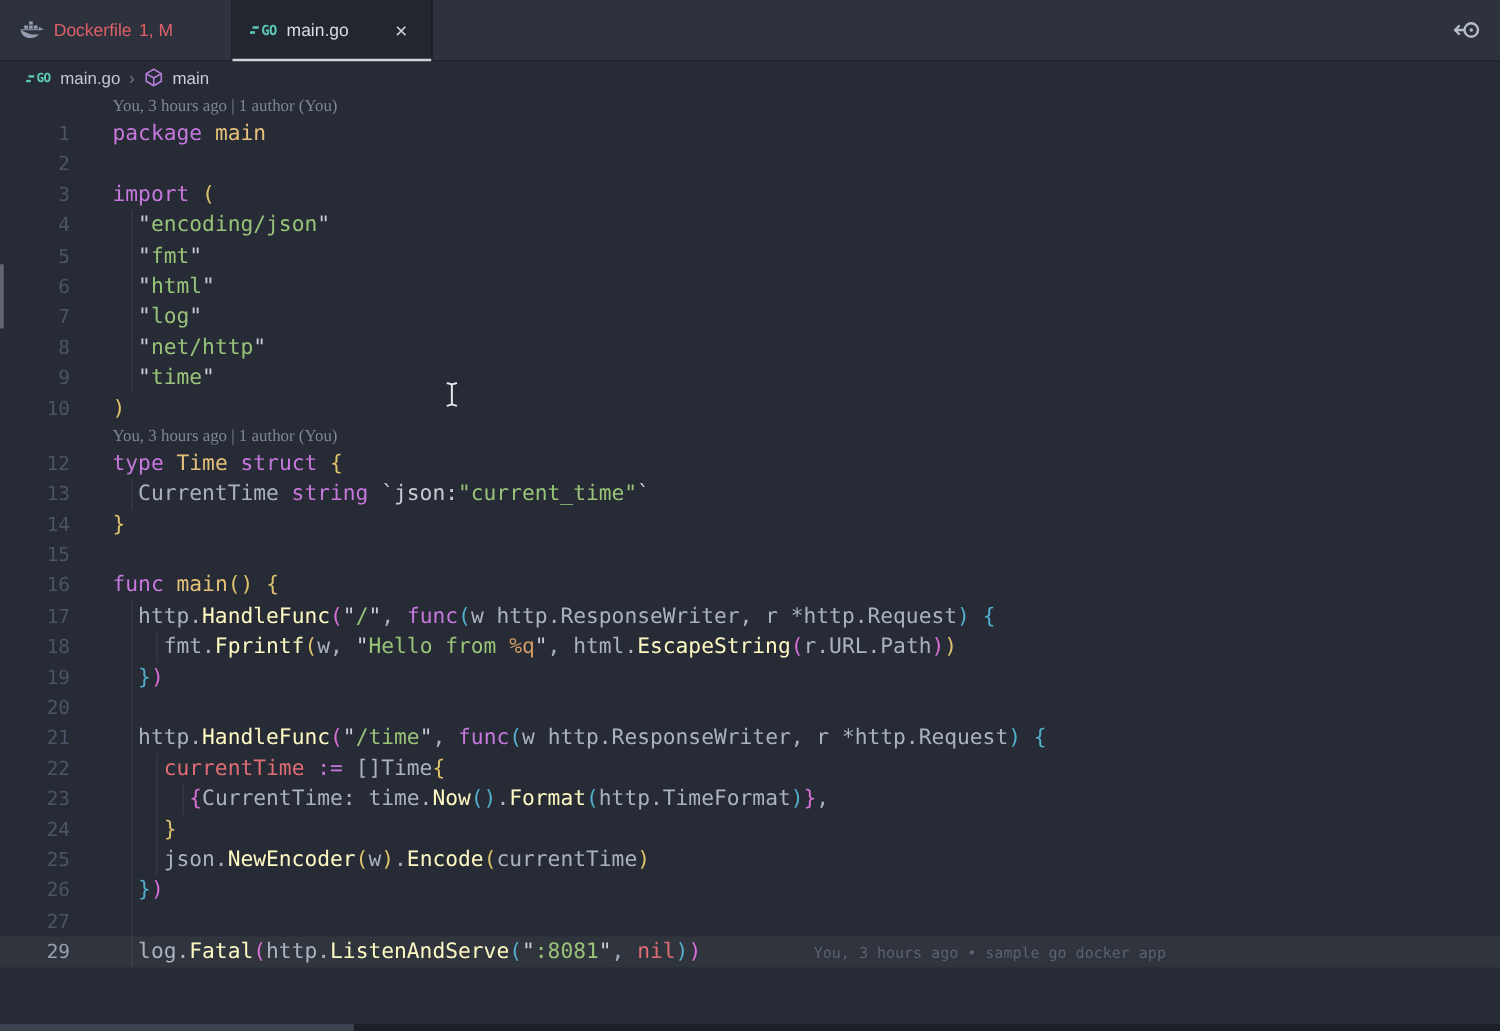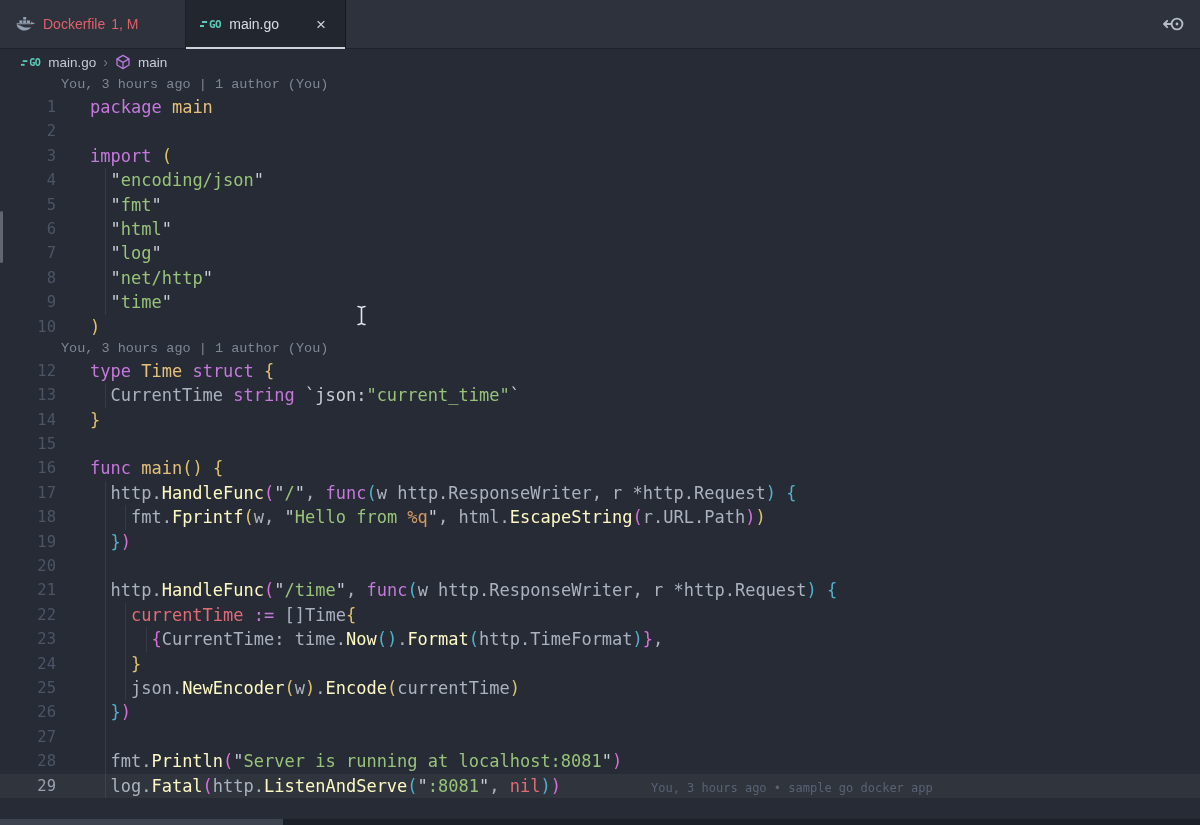--- a/index.html
+++ b/index.html
@@ -29,21 +29,21 @@
 
   
   .breadcrumb{display:flex;align-items:center;gap:7px;height:26px;padding-left:22px;
               font-size:13.5px;color:#b6bdc9;background:#262b35;}
   .crumb-sep{color:#707886;font-size:14px;}
   .crumb-symbol{color:#c9cfd9;}
   .crumb-file{color:#c3c9d3;}
 
   
   .editor{position:relative;font-family:"DejaVu Sans Mono",monospace;font-size:17px;}
-  .blame-row{height:20px;line-height:20px;padding-left:61px;font-family:Liberation Mono, monospace;
+  .blame-row{height:20px;line-height:20px;padding-left:90px;font-family:Liberation Serif, serif;
              font-size:13.5px;color:#7f8795;cursor:pointer;}
   .code-line{display:flex;height:24.4px;line-height:24.4px;white-space:pre;}
   .code-line.current{background:rgba(255,255,255,0.045);}
   .line-num{width:72px;box-sizing:border-box;padding-right:16px;text-align:right;color:#4c5566;
             font-size:15.5px;flex:none;user-select:none;}
   .code-line.current .line-num{color:#99a1b0;}
   .line-content{position:relative;padding-left:18px;flex:1;}
   .indent-guide{position:absolute;top:0;bottom:0;width:1px;background:rgba(171,178,191,0.12);margin-left:18px;}
 
   .tk-k{color:#c678dd;}
@@ -160,21 +160,20 @@
         <div class="code-line"><span class="line-num">18</span><span class="line-content"><span class="indent-guide" style="left: 15px;"></span><span class="indent-guide" style="left: 35.46px;"></span><span class="tk-p">    fmt.</span><span class="tk-f">Fprintf</span><span class="tk-b1">(</span><span class="tk-p">w, </span><span class="tk-q">"</span><span class="tk-s">Hello from </span><span class="tk-o">%q</span><span class="tk-q">"</span><span class="tk-p">, html.</span><span class="tk-f">EscapeString</span><span class="tk-b2">(</span><span class="tk-p">r.URL.Path</span><span class="tk-b2">)</span><span class="tk-b1">)</span></span></div>
         <div class="code-line"><span class="line-num">19</span><span class="line-content"><span class="indent-guide" style="left: 15px;"></span><span class="tk-p">  </span><span class="tk-b3">}</span><span class="tk-b2">)</span></span></div>
         <div class="code-line"><span class="line-num">20</span><span class="line-content"><span class="indent-guide" style="left: 15px;"></span></span></div>
         <div class="code-line"><span class="line-num">21</span><span class="line-content"><span class="indent-guide" style="left: 15px;"></span><span class="tk-p">  http.</span><span class="tk-f">HandleFunc</span><span class="tk-b2">(</span><span class="tk-q">"</span><span class="tk-s">/time</span><span class="tk-q">"</span><span class="tk-p">, </span><span class="tk-k">func</span><span class="tk-b3">(</span><span class="tk-p">w http.ResponseWriter, r *http.Request</span><span class="tk-b3">)</span><span class="tk-p"> </span><span class="tk-b3">{</span></span></div>
         <div class="code-line"><span class="line-num">22</span><span class="line-content"><span class="indent-guide" style="left: 15px;"></span><span class="indent-guide" style="left: 35.46px;"></span><span class="tk-p">    </span><span class="tk-v">currentTime</span><span class="tk-p"> </span><span class="tk-k">:=</span><span class="tk-p"> []Time</span><span class="tk-b1">{</span></span></div>
         <div class="code-line"><span class="line-num">23</span><span class="line-content"><span class="indent-guide" style="left: 15px;"></span><span class="indent-guide" style="left: 35.46px;"></span><span class="indent-guide" style="left: 55.92px;"></span><span class="tk-p">      </span><span class="tk-b2">{</span><span class="tk-p">CurrentTime: time.</span><span class="tk-f">Now</span><span class="tk-b3">(</span><span class="tk-b3">)</span><span class="tk-p">.</span><span class="tk-f">Format</span><span class="tk-b3">(</span><span class="tk-p">http.TimeFormat</span><span class="tk-b3">)</span><span class="tk-b2">}</span><span class="tk-p">,</span></span></div>
         <div class="code-line"><span class="line-num">24</span><span class="line-content"><span class="indent-guide" style="left: 15px;"></span><span class="indent-guide" style="left: 35.46px;"></span><span class="tk-p">    </span><span class="tk-b1">}</span></span></div>
         <div class="code-line"><span class="line-num">25</span><span class="line-content"><span class="indent-guide" style="left: 15px;"></span><span class="indent-guide" style="left: 35.46px;"></span><span class="tk-p">    json.</span><span class="tk-f">NewEncoder</span><span class="tk-b1">(</span><span class="tk-p">w</span><span class="tk-b1">)</span><span class="tk-p">.</span><span class="tk-f">Encode</span><span class="tk-b1">(</span><span class="tk-p">currentTime</span><span class="tk-b1">)</span></span></div>
         <div class="code-line"><span class="line-num">26</span><span class="line-content"><span class="indent-guide" style="left: 15px;"></span><span class="tk-p">  </span><span class="tk-b3">}</span><span class="tk-b2">)</span></span></div>
         <div class="code-line"><span class="line-num">27</span><span class="line-content"><span class="indent-guide" style="left: 15px;"></span></span></div>
-        <div class="code-line"><span class="line-num">28</span><span class="line-content"><span class="indent-guide" style="left: 15px;"></span><span class="tk-p">  fmt.</span><span class="tk-f">Println</span><span class="tk-b2">(</span><span class="tk-q">"</span><span class="tk-s">Server is running at localhost:8081</span><span class="tk-q">"</span><span class="tk-b2">)</span></span></div>
         <div class="code-line current"><span class="line-num">29</span><span class="line-content"><span class="indent-guide" style="left: 15px;"></span><span class="tk-p">  log.</span><span class="tk-f">Fatal</span><span class="tk-b2">(</span><span class="tk-p">http.</span><span class="tk-f">ListenAndServe</span><span class="tk-b3">(</span><span class="tk-q">"</span><span class="tk-s">:8081</span><span class="tk-q">"</span><span class="tk-p">, </span><span class="tk-v">nil</span><span class="tk-b3">)</span><span class="tk-b2">)</span><span class="inline-blame">You, 3 hours ago • sample go docker app</span></span></div>
       </div>
 
     <span class="edge-sliver"></span>
 
     <div class="ibeam">
       <svg width="11" height="21" viewBox="0 0 11 21">
         <g stroke="#e2e6ec" stroke-width="1.6" stroke-linecap="round">
           <path d="M5.5 2.5 V18.5"></path>
           <path d="M2 1.5 C3.5 1.5 4.5 2.5 5.5 2.5 C6.5 2.5 7.5 1.5 9 1.5"></path>

